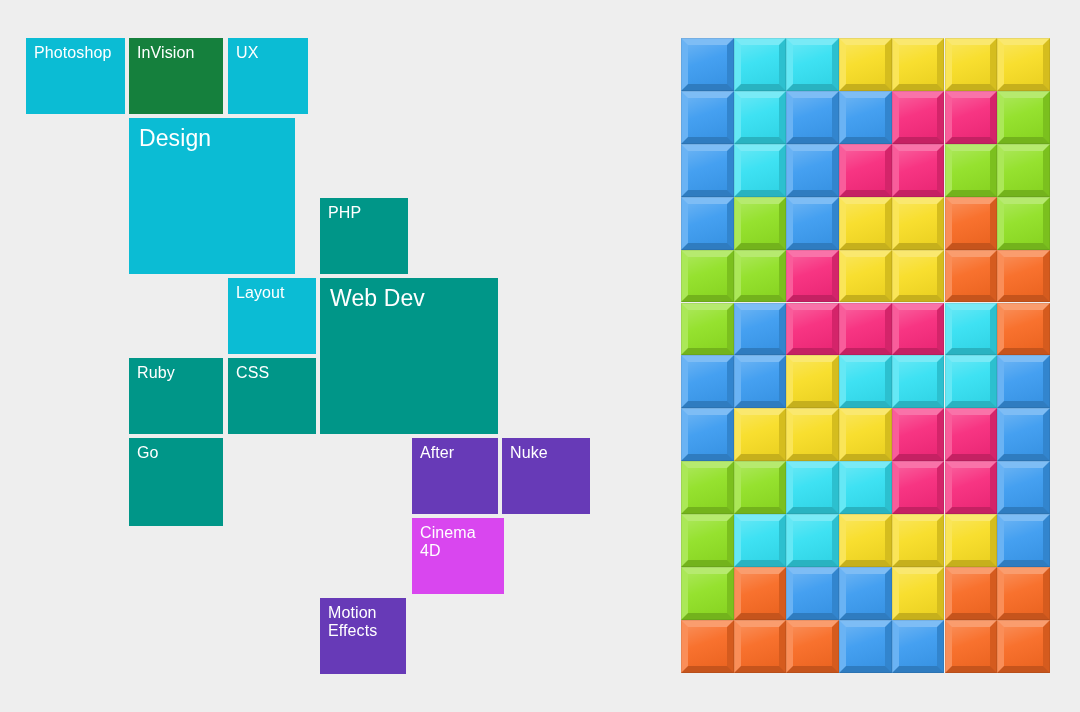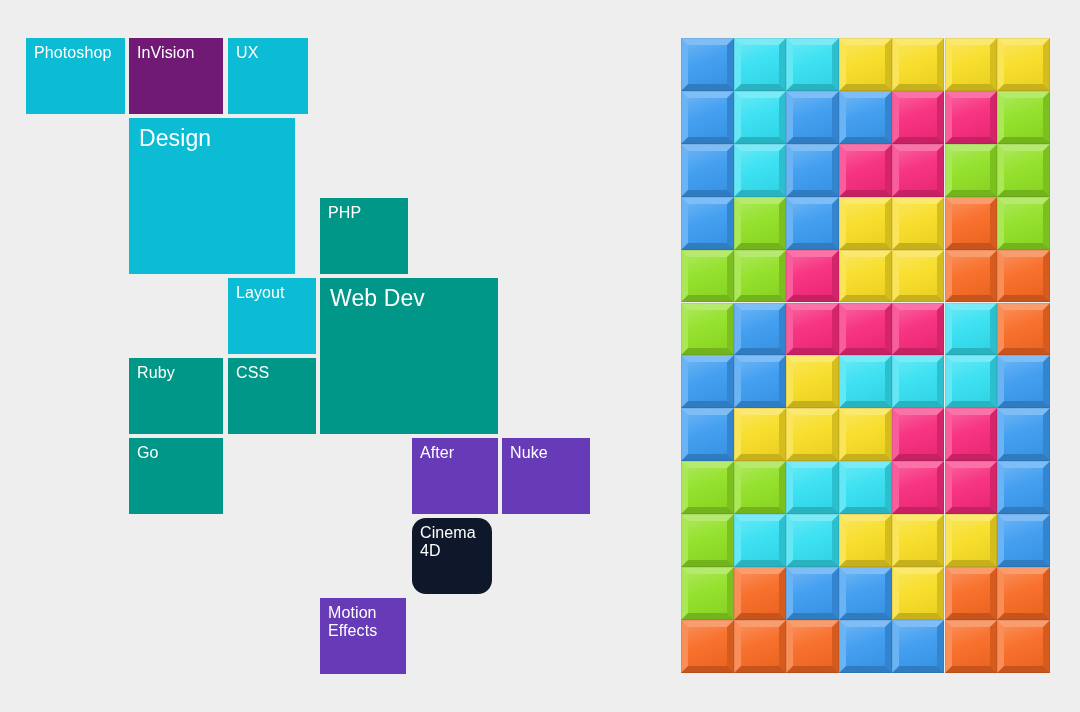--- a/index.html
+++ b/index.html
@@ -94,21 +94,21 @@
 </style>
 </head>
 <body>
 
 <div id="stage">
 
   <div id="treemap">
       <div class="tm-tile sz-sm" style="left: 26px; top: 38px; width: 99px; height: 76px; background: rgb(11, 188, 212);">
         <span class="tm-label">Photoshop</span>
       </div>
-      <div class="tm-tile sz-sm" style="left: 129px; top: 38px; width: 94px; height: 76px; background: #701a75;">
+      <div class="tm-tile sz-sm" style="left: 129px; top: 38px; width: 94px; height: 76px; background: #15803d;">
         <span class="tm-label">InVision</span>
       </div>
       <div class="tm-tile sz-sm" style="left: 228px; top: 38px; width: 80px; height: 76px; background: rgb(11, 188, 212);">
         <span class="tm-label">UX</span>
       </div>
       <div class="tm-tile sz-lg" style="left: 129px; top: 118px; width: 166px; height: 156px; background: rgb(11, 188, 212);">
         <span class="tm-label">Design</span>
       </div>
       <div class="tm-tile sz-sm" style="left: 320px; top: 198px; width: 88px; height: 76px; background: rgb(0, 150, 136);">
         <span class="tm-label">PHP</span>
@@ -118,30 +118,30 @@
       </div>
       <div class="tm-tile sz-lg" style="left: 320px; top: 278px; width: 178px; height: 156px; background: rgb(0, 150, 136);">
         <span class="tm-label">Web Dev</span>
       </div>
       <div class="tm-tile sz-sm" style="left: 129px; top: 358px; width: 94px; height: 76px; background: rgb(0, 150, 136);">
         <span class="tm-label">Ruby</span>
       </div>
       <div class="tm-tile sz-sm" style="left: 228px; top: 358px; width: 88px; height: 76px; background: rgb(0, 150, 136);">
         <span class="tm-label">CSS</span>
       </div>
-      <div class="tm-tile sz-sm" style="left: 129px; top: 438px; width: 94px; height: 76px; background: rgb(0, 150, 136);">
+      <div class="tm-tile sz-sm" style="left: 129px; top: 438px; width: 94px; height: 88px; background: rgb(0, 150, 136);">
         <span class="tm-label">Go</span>
       </div>
       <div class="tm-tile sz-sm" style="left: 412px; top: 438px; width: 86px; height: 76px; background: rgb(103, 58, 183);">
         <span class="tm-label">After</span>
       </div>
       <div class="tm-tile sz-sm" style="left: 502px; top: 438px; width: 88px; height: 76px; background: rgb(103, 58, 183);">
         <span class="tm-label">Nuke</span>
       </div>
-      <div class="tm-tile sz-sm" style="left: 412px; top: 518px; width: 80px; height: 76px; background: #0f172a; border-radius: 14px;">
+      <div class="tm-tile sz-sm" style="left: 412px; top: 518px; width: 92px; height: 76px; background: #d946ef;">
         <span class="tm-label">Cinema
 4D</span>
       </div>
       <div class="tm-tile sz-sm" style="left: 320px; top: 598px; width: 86px; height: 76px; background: rgb(103, 58, 183);">
         <span class="tm-label">Motion
 Effects</span>
       </div>
     </div>
 
   <div id="mosaic" style="left: 681px; top: 38px; width: 368.9px; height: 634.8px;">

